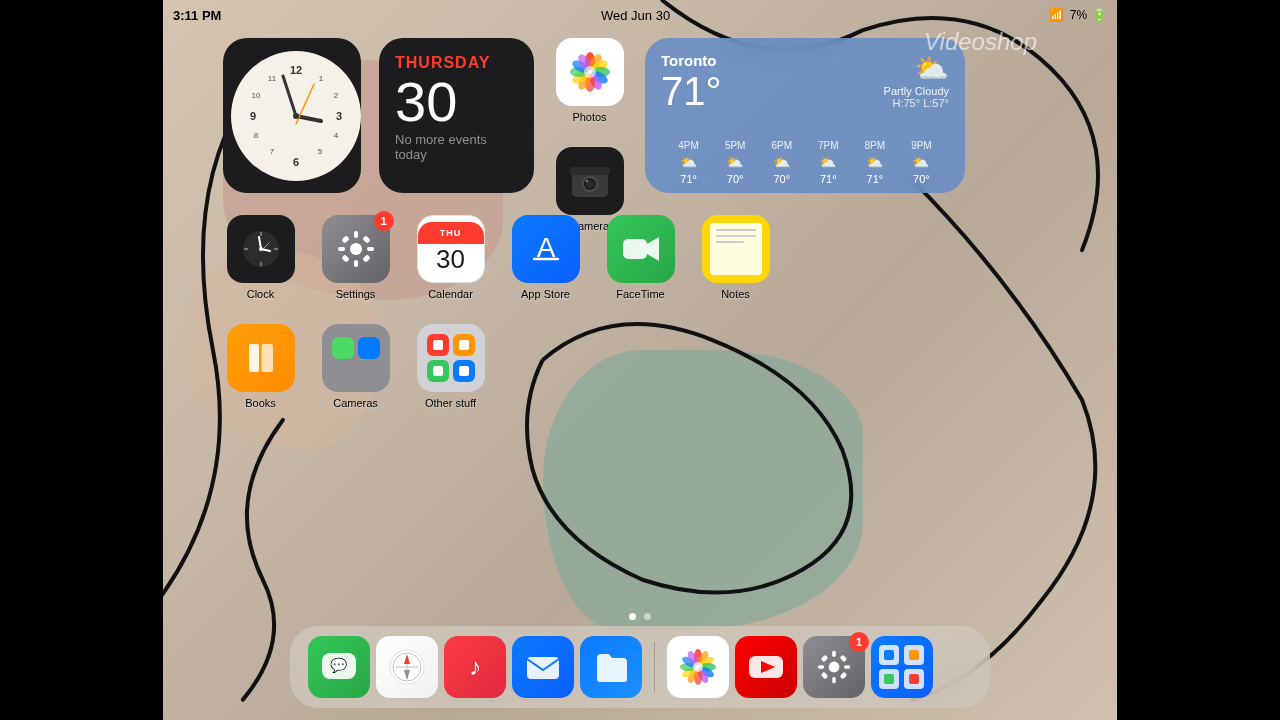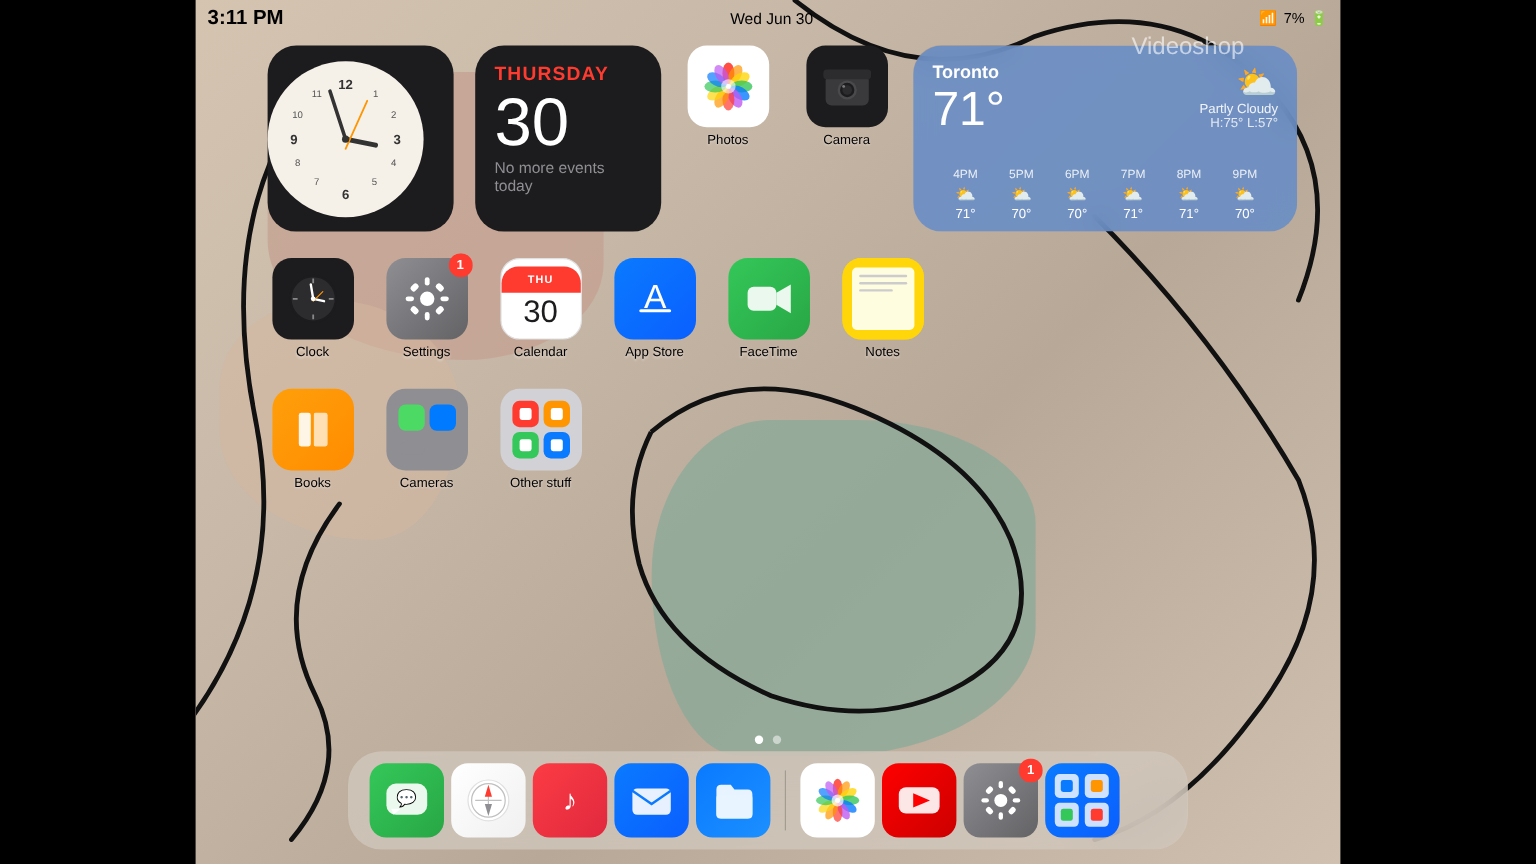--- a/index.html
+++ b/index.html
@@ -74,21 +74,21 @@
       position: absolute;
       top: 0; left: 0; right: 0;
       height: 30px;
       display: flex;
       align-items: center;
       justify-content: space-between;
       padding: 0 10px;
       z-index: 10;
     }
     .status-time {
-      font-size: 17px;
+      font-size: 13px;
       font-weight: 600;
       color: #000;
     }
     .status-date {
       font-size: 13px;
       font-weight: 500;
       color: #000;
     }
     .status-icons {
       display: flex;
@@ -105,27 +105,27 @@
       left: 0; right: 0;
       display: flex;
       align-items: flex-start;
       gap: 18px;
       padding: 0 60px;
       z-index: 5;
     }
 
     
     .clock-widget {
-      width: 155px;
+      width: 138px;
       height: 155px;
       background: #1c1c1e;
       border-radius: 24px;
       display: flex;
       align-items: center;
-      justify-content: flex-start;
+      justify-content: flex-end;
       flex-shrink: 0;
     }
     .clock-face {
       width: 130px;
       height: 130px;
       border-radius: 50%;
       background: #f5f0e8;
       position: relative;
       display: flex;
       align-items: center;
@@ -338,23 +338,24 @@
     .bg-files { background: linear-gradient(135deg, #0a7aff, #1c8fff); }
     .bg-youtube { background: linear-gradient(135deg, #ff0000, #cc0000); }
     .bg-system-prefs { background: linear-gradient(135deg, #8e8e93, #636366); }
     .bg-sim { background: linear-gradient(135deg, #0a7aff, #0a5fff); }
 
     
     .watermark {
       position: absolute;
       top: 28px;
       right: 80px;
-      font-size: 20px;
+      font-size: 24px;
       font-weight: 300;
       color: rgba(255,255,255,0.6);
+      font-style: italic;
       z-index: 6;
     }
 
     
     .clock-svg {
       width: 120px;
       height: 120px;
     }
   </style>
 </head>
@@ -425,21 +426,21 @@
         </svg>
       </div>
     </div>
 
     <div class="calendar-widget">
       <span class="cal-day-label">THURSDAY</span>
       <span class="cal-date">30</span>
       <span class="cal-no-events">No more events today</span>
     </div>
 
-    <div style="display:flex; flex-direction:row; align-items:center; gap:24px;">
+    <div style="display:flex; flex-direction:column; align-items:center; gap:24px;">
       <div class="app-icon-wrap">
         <div class="app-icon bg-photos">
 
           <svg width="44" height="44" viewBox="0 0 44 44">
             <circle cx="22" cy="22" r="20" fill="white"></circle>
 
             <ellipse cx="22" cy="11" rx="5" ry="9" fill="#ff3b30" opacity="0.9"></ellipse>
             <ellipse cx="22" cy="11" rx="5" ry="9" fill="#ff9500" opacity="0.7" transform="rotate(30 22 22)"></ellipse>
             <ellipse cx="22" cy="11" rx="5" ry="9" fill="#ffd60a" opacity="0.8" transform="rotate(60 22 22)"></ellipse>
             <ellipse cx="22" cy="11" rx="5" ry="9" fill="#34c759" opacity="0.8" transform="rotate(90 22 22)"></ellipse>

